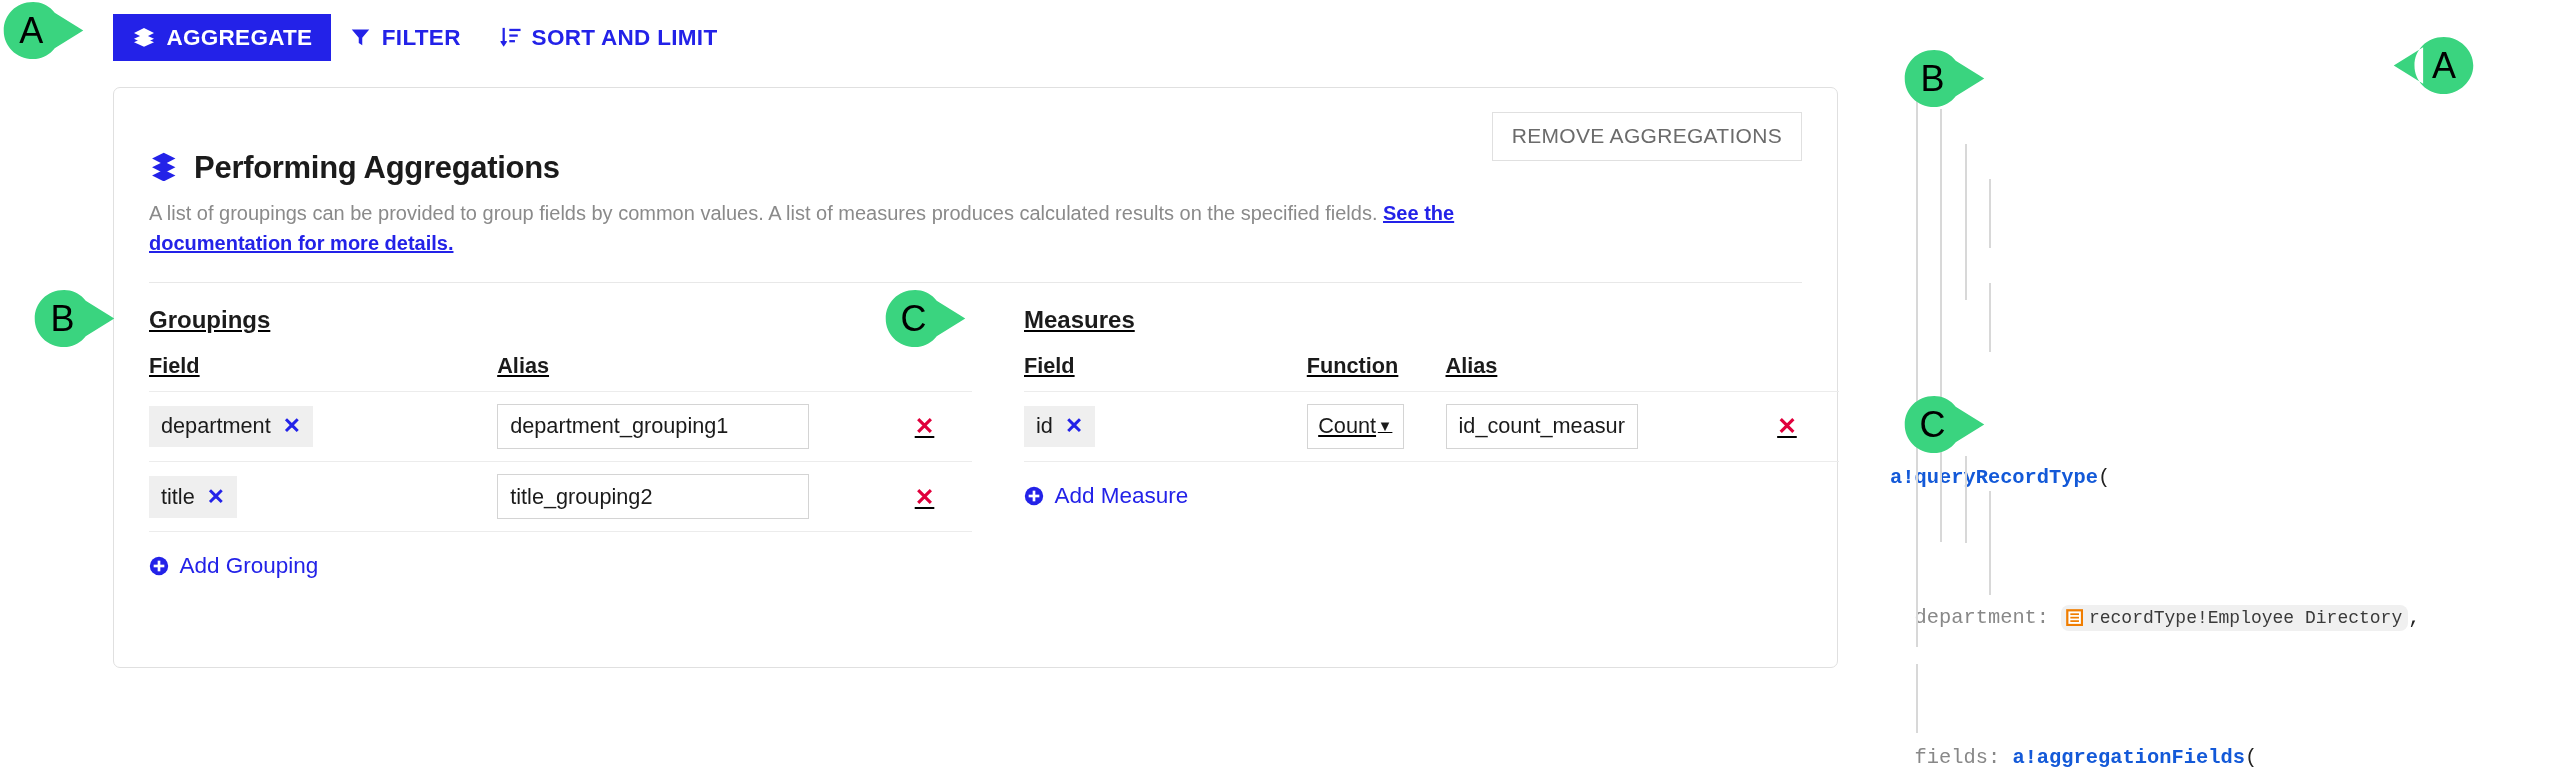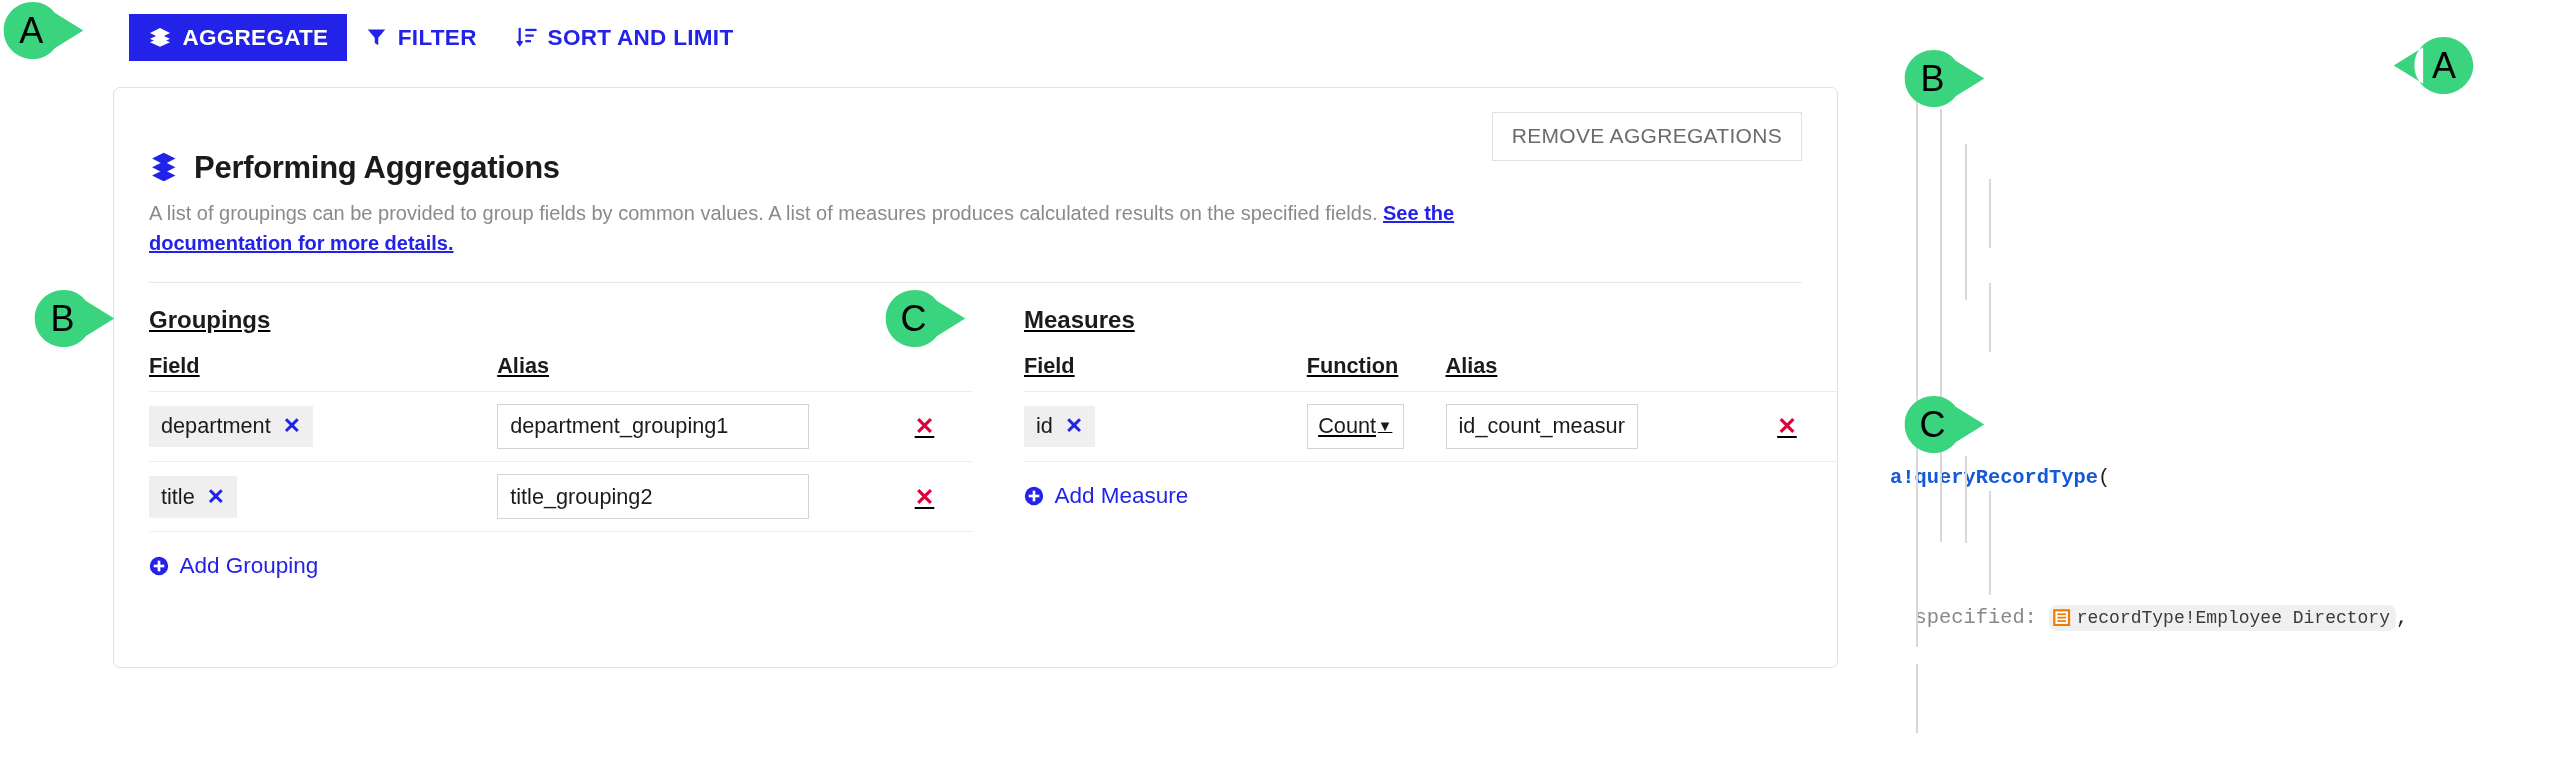--- a/index.html
+++ b/index.html
@@ -42,21 +42,20 @@
     font-weight: bold;
     letter-spacing: 0.3px;
     color: #2322e8;
     cursor: pointer;
     user-select: none;
     white-space: nowrap;
   }
   .tab.active {
     background: #2322e8;
     color: #ffffff;
-    margin-left: 16px;
   }
   .tab svg { display:block; }
 
   
   #config-card {
     position: absolute;
     left: 113px;
     top: 87px;
     width: 1725px;
     height: 581px;
@@ -510,27 +509,28 @@
   <div class="guide" style="left:50px; top:109px; height:433px;"></div>
   <div class="guide" style="left:75px; top:144px; height:156px;"></div>
   <div class="guide" style="left:75px; top:456px; height:87px;"></div>
   <div class="guide" style="left:99px; top:179px; height:69px;"></div>
   <div class="guide" style="left:99px; top:283px; height:69px;"></div>
   <div class="guide" style="left:99px; top:491px; height:104px;"></div>
   <div class="guide" style="left:26px; top:664px; height:69px;"></div>
 
   <div class="ln"><span class="fn">a!queryRecordType</span><span class="punc">(</span></div>
 
-  <div class="ln">  <span class="pname">specified:</span> <span class="tok"><span class="ico-rt"><svg width="17.3" height="17.3" viewBox="0 0 20 20">
+  <div class="ln">  <span class="pname">department:</span> <span class="tok"><span class="ico-rt"><svg width="17.3" height="17.3" viewBox="0 0 20 20">
             <rect x="1.5" y="1.5" width="17" height="17" fill="#ffffff" stroke="#f07d00" stroke-width="2.6"></rect>
             <rect x="5" y="5" width="10" height="2" fill="#f07d00"></rect>
             <rect x="5" y="9" width="10" height="2" fill="#f07d00"></rect>
             <rect x="5" y="13" width="10" height="2" fill="#f07d00"></rect>
           </svg></span><span>recordType!Employee Directory</span></span><span class="punc">,</span></div>
 
+  <div class="ln">  <span class="pname">fields:</span> <span class="fn">a!aggregationFields</span><span class="punc">(</span></div>
 
   
 
   
 
   
 
   
 
   

